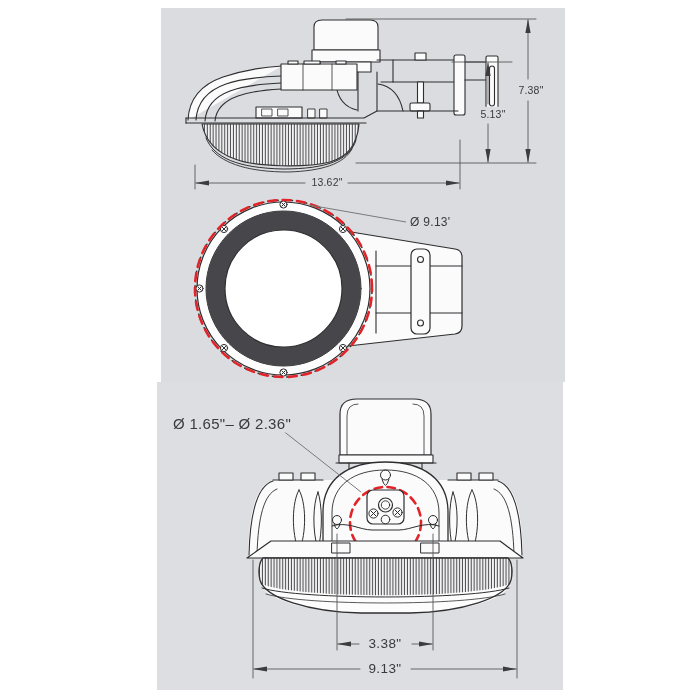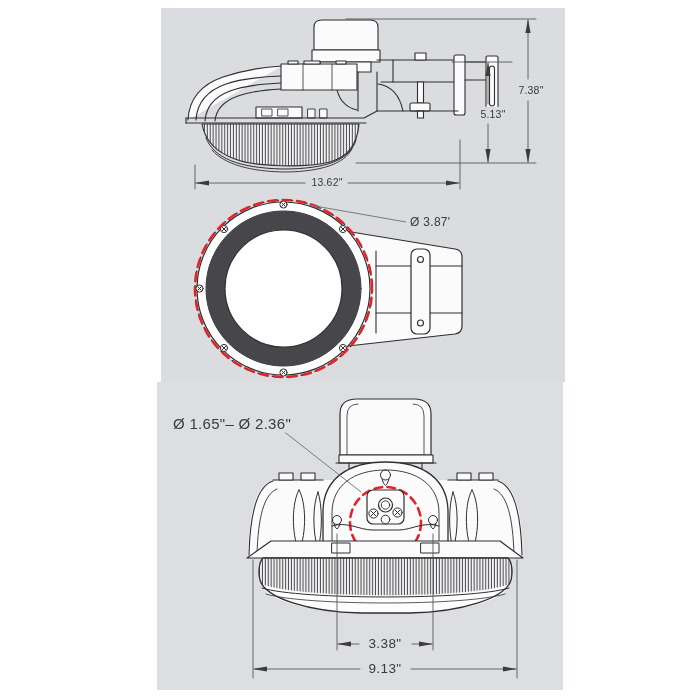--- a/index.html
+++ b/index.html
@@ -235,16 +235,16 @@
     <line x1="254" y1="669" x2="360" y2="669"></line>
     <line x1="411" y1="669" x2="516" y2="669"></line>
     <polygon points="253,669 267,666.6 267,671.4" fill="#3c3c3e" stroke="none"></polygon>
     <polygon points="517,669 503,666.6 503,671.4" fill="#3c3c3e" stroke="none"></polygon>
   </g>
 </svg>
 
 <div class="dim-label center-anchor bg-top sz-s" style="left:327px;top:182px;">13.62"</div>
 <div class="dim-label center-anchor bg-top sz-s" style="left:493px;top:114px;">5.13"</div>
 <div class="dim-label center-anchor bg-top sz-s" style="left:531px;top:90px;">7.38"</div>
-<div class="dim-label left-anchor bg-top sz-m" style="left:406px;top:222px;">Ø 3.87'</div>
+<div class="dim-label left-anchor bg-top sz-m" style="left:406px;top:222px;">Ø 9.13'</div>
 <div class="dim-label left-anchor bg-bottom sz-xl" style="left:169px;top:423px;">Ø 1.65"– Ø 2.36"</div>
 <div class="dim-label center-anchor bg-bottom sz-l" style="left:385px;top:644px;">3.38"</div>
 <div class="dim-label center-anchor bg-bottom sz-l" style="left:385px;top:669px;">9.13"</div>
 
 </body></html>

